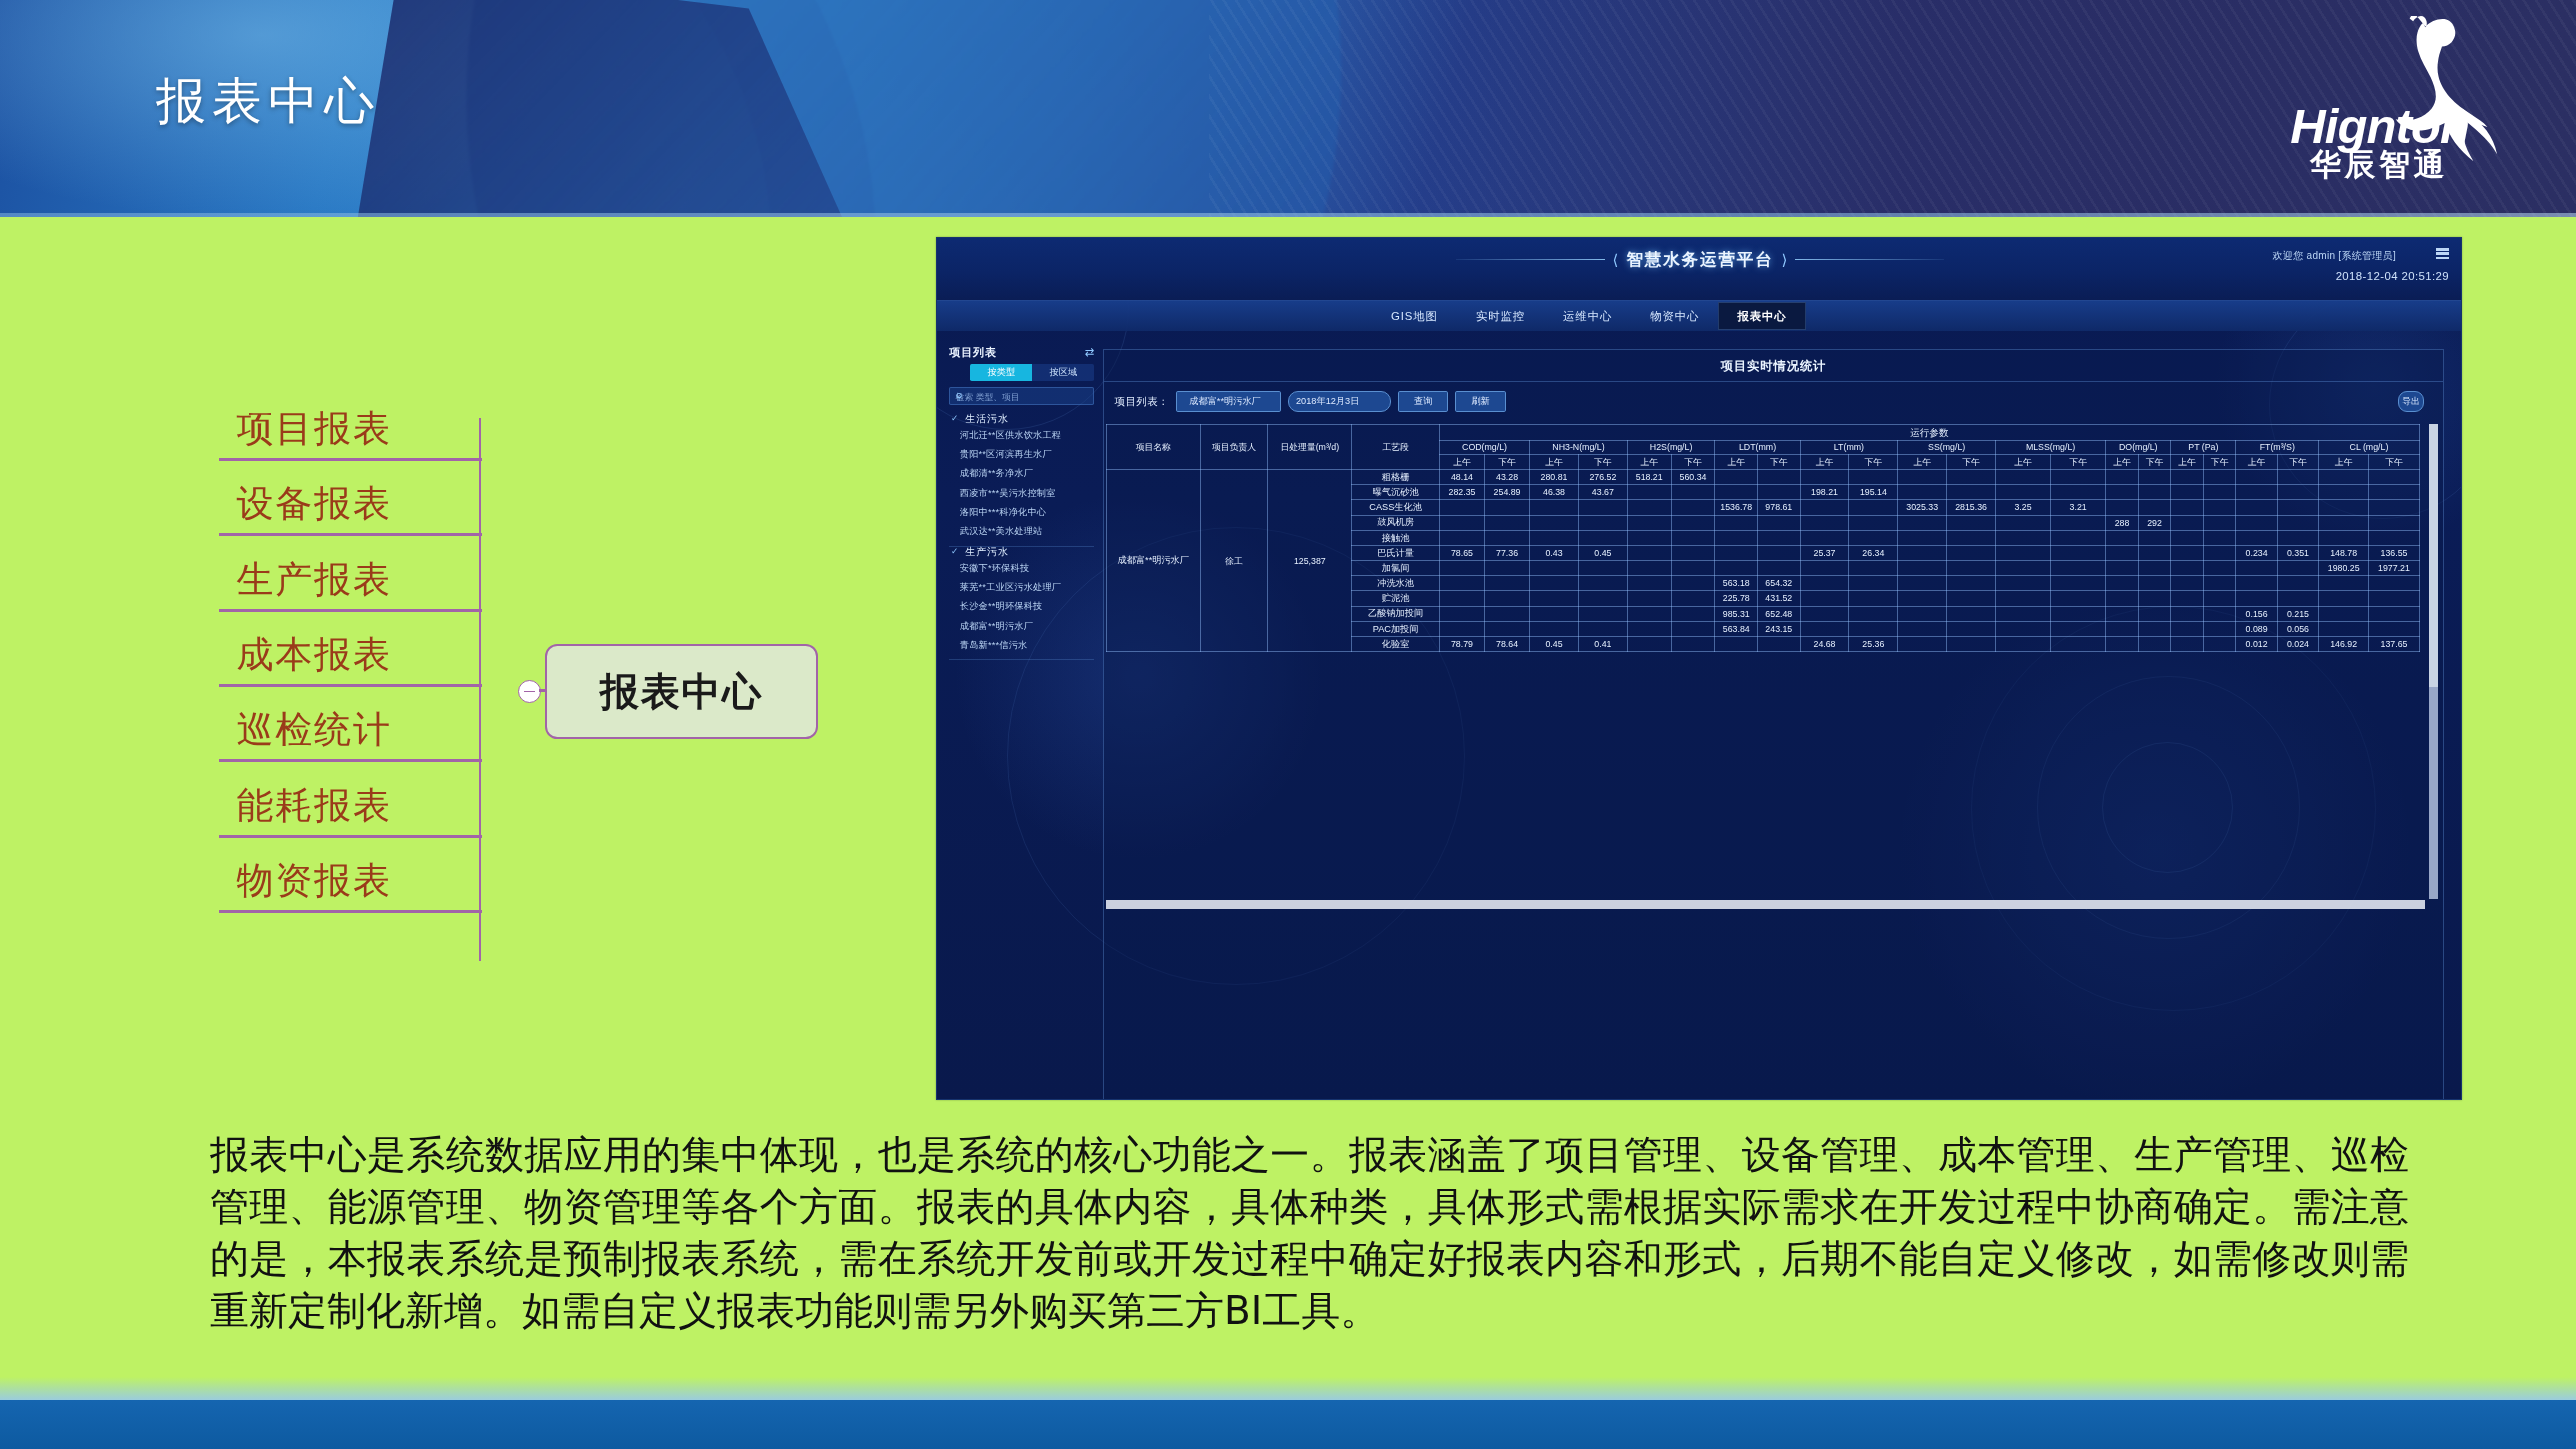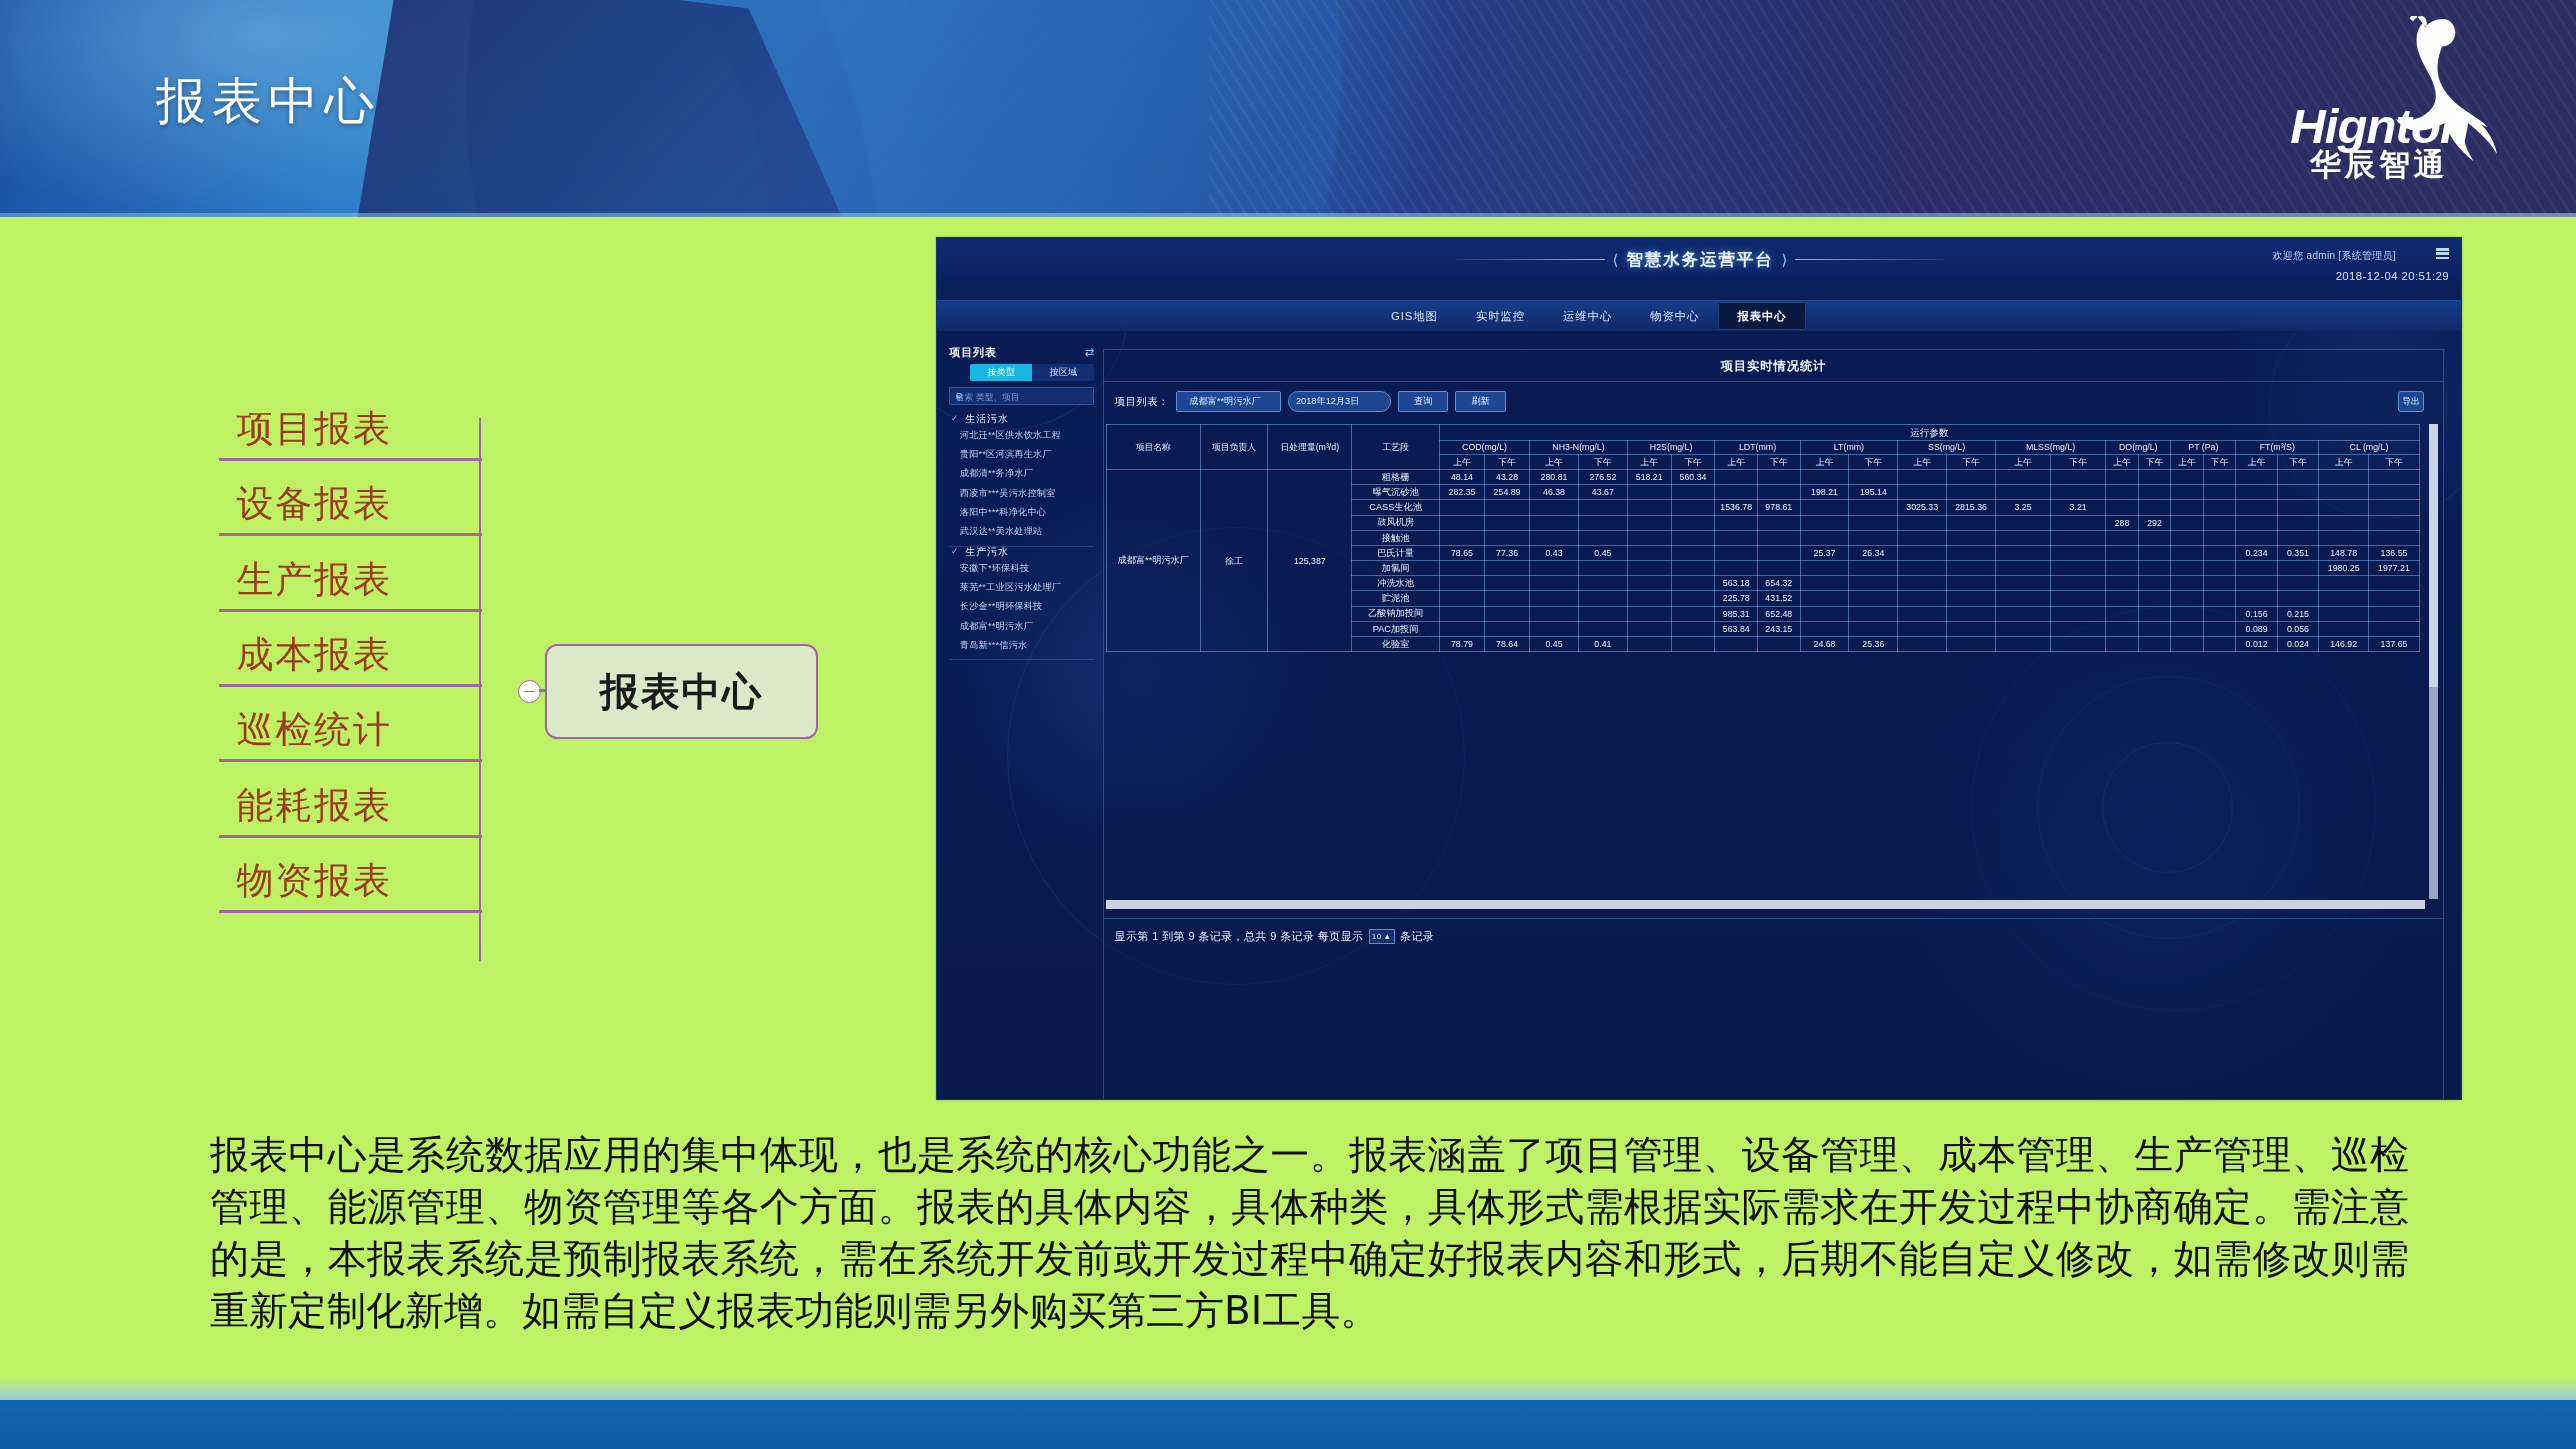--- a/index.html
+++ b/index.html
@@ -194,21 +194,21 @@
     border-bottom:0.9px solid rgba(120,180,255,.30); }
   .toolbar { position:absolute; left:0; top:32px; width:100%; height:39px; display:flex; align-items:center; padding-left:10.5px; gap:7px; }
   .toolbar .lbl { font-size:10.5px; color:#e3eeff; letter-spacing:0.4px; }
   .sel-box { width:105px; height:21px; background:#1d4891; border:0.9px solid #5a8fd0; border-radius:1.8px;
     font-size:9.2px; color:#dce9ff; display:flex; align-items:center; padding-left:12.3px; }
   .date-box { width:103px; height:21px; background:#1d4891; border:0.9px solid #5a8fd0; border-radius:10px;
     font-size:9.2px; color:#dce9ff; display:flex; align-items:center; padding-left:7px; }
   .btn-sm { height:21px; padding:0 15px; background:#1d4891; border:0.9px solid #5a8fd0; border-radius:1.8px;
     font-size:9.2px; color:#dce9ff; display:flex; align-items:center; }
   .btn-export { position:absolute; right:19px; top:41px; width:26px; height:21px; background:#1d4891;
-    border:0.9px solid #5a8fd0; border-radius:3px; display:flex; align-items:center; justify-content:center;
+    border:0.9px solid #5a8fd0; border-radius:9px; display:flex; align-items:center; justify-content:center;
     font-size:8.8px; color:#dce9ff; }
 
   
   .tbl-wrap { position:absolute; left:1.8px; top:74px; width:1319px; height:475px; overflow:hidden; }
   table.rt { border-collapse: collapse; width:1314px; table-layout: fixed; }
   table.rt th, table.rt td {
     border:0.9px solid rgba(150,195,255,.45);
     font-size:8.8px; color:#e7f1ff; text-align:center; font-weight:normal;
     padding:1.8px 0.9px; line-height:1.15; background: transparent;
   }
@@ -761,28 +761,20 @@
                 <td>137.65</td>
               </tr>
             </tbody>
           </table>
       </div>
       <div class="tbl-scroll-v">
           <i></i>
         </div>
       <div class="tbl-scroll-h"></div>
 
-      <div class="pager">
-        <span>显示第 1 到第 9 条记录，总共 9 条记录 每页显示</span>
-        <span class="psel">
-          <span>10</span>
-          <span>▲</span>
-        </span>
-        <span>条记录</span>
-      </div>
     </div>
   </div>
 
   <div class="para">报表中心是系统数据应用的集中体现，也是系统的核心功能之一。报表涵盖了项目管理、设备管理、成本管理、生产管理、巡检管理、能源管理、物资管理等各个方面。报表的具体内容，具体种类，具体形式需根据实际需求在开发过程中协商确定。需注意的是，本报表系统是预制报表系统，需在系统开发前或开发过程中确定好报表内容和形式，后期不能自定义修改，如需修改则需重新定制化新增。如需自定义报表功能则需另外购买第三方BI工具。</div>
 
   <div class="botbar-top"></div>
   <div class="botbar"></div>
 </div>
 
 

